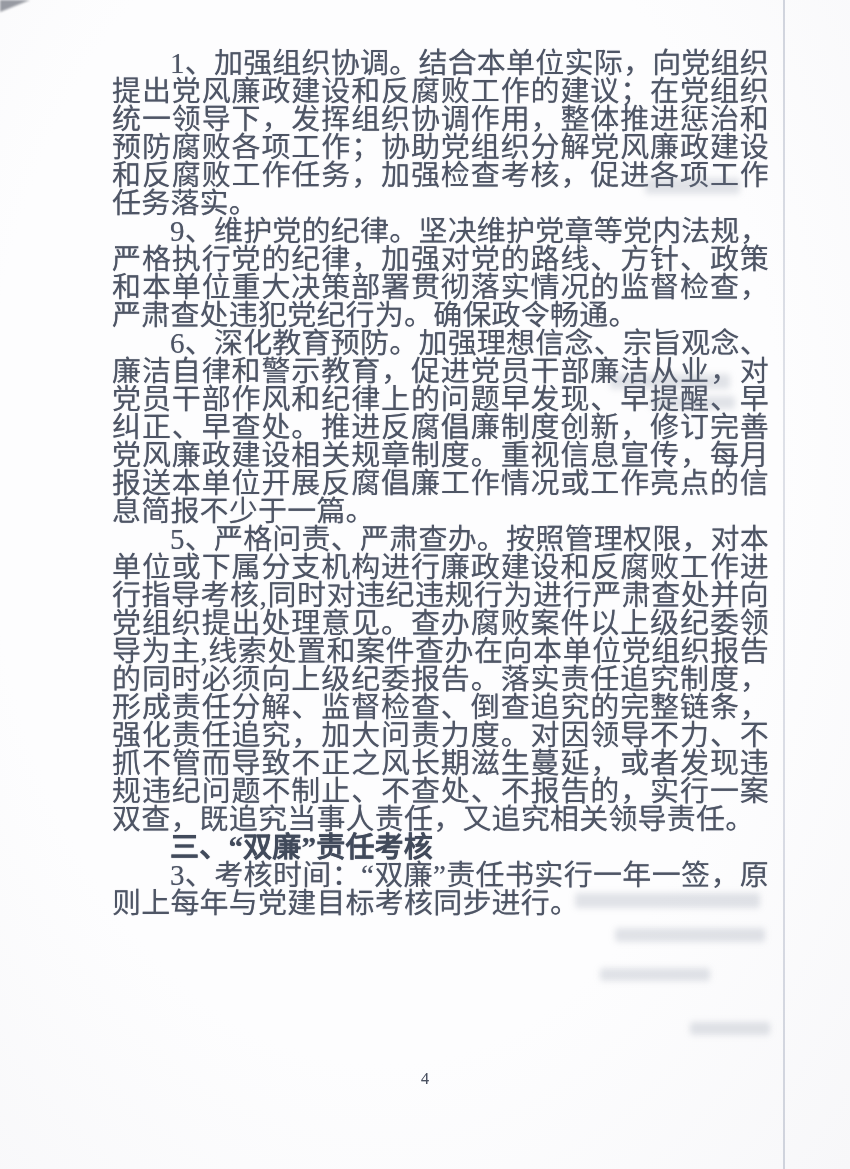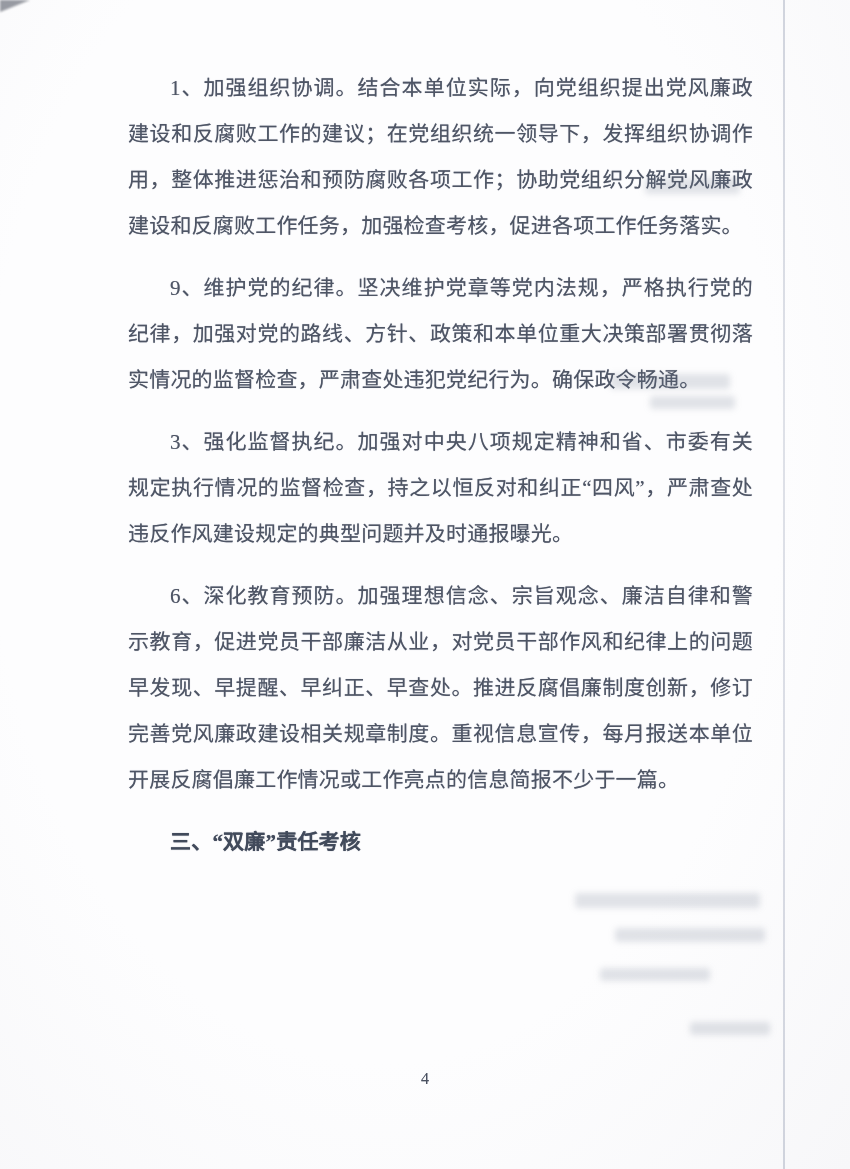--- a/index.html
+++ b/index.html
@@ -13,25 +13,25 @@
     width: 850px; height: 1169px;
     overflow: hidden;
     background: radial-gradient(ellipse at 45% 40%, #fdfdfe 60%, #f7f7f9 100%);
   }
   
   .content {
     position: absolute;
     left: 112px; top: 49px; width: 657px;
   }
   .content p {
-    margin: 16px;
+    margin: 0;
     text-indent: 2em;
     text-align: justify;
-    font-size: 21px;
-    line-height: 46px;
+    font-size: 29px;
+    line-height: 28px;
     letter-spacing: 0.2px;
     color: #4e5565;
     text-shadow: 0 0 0.7px rgba(88, 96, 115, 0.65);
   }
   .content p.heading {
     font-weight: 700;
     color: #414a5b;
     text-shadow: 0 0 0.8px rgba(55, 63, 82, 0.8);
   }
   
@@ -77,23 +77,24 @@
 </head>
 <body>
 
 <div class="page">
 
   <div class="corner-mark"></div>
 
   <div class="content">
     <p>1、加强组织协调。结合本单位实际，向党组织提出党风廉政建设和反腐败工作的建议；在党组织统一领导下，发挥组织协调作用，整体推进惩治和预防腐败各项工作；协助党组织分解党风廉政建设和反腐败工作任务，加强检查考核，促进各项工作任务落实。</p>
     <p>9、维护党的纪律。坚决维护党章等党内法规，严格执行党的纪律，加强对党的路线、方针、政策和本单位重大决策部署贯彻落实情况的监督检查，严肃查处违犯党纪行为。确保政令畅通。</p>
-    <p>3、强化监督执纪。加强对中央八项规定精神和省、市委有关规定执行情况的监督检查，持之以恒反对和纠正“四风”，严肃查处违反作风建设规定的典型问题并及时通报曝光。</p>
     <p>6、深化教育预防。加强理想信念、宗旨观念、廉洁自律和警示教育，促进党员干部廉洁从业，对党员干部作风和纪律上的问题早发现、早提醒、早纠正、早查处。推进反腐倡廉制度创新，修订完善党风廉政建设相关规章制度。重视信息宣传，每月报送本单位开展反腐倡廉工作情况或工作亮点的信息简报不少于一篇。</p>
+    <p>5、严格问责、严肃查办。按照管理权限，对本单位或下属分支机构进行廉政建设和反腐败工作进行指导考核,同时对违纪违规行为进行严肃查处并向党组织提出处理意见。查办腐败案件以上级纪委领导为主,线索处置和案件查办在向本单位党组织报告的同时必须向上级纪委报告。落实责任追究制度，形成责任分解、监督检查、倒查追究的完整链条，强化责任追究，加大问责力度。对因领导不力、不抓不管而导致不正之风长期滋生蔓延，或者发现违规违纪问题不制止、不查处、不报告的，实行一案双查，既追究当事人责任，又追究相关领导责任。</p>
     <p class="heading">三、“双廉”责任考核</p>
+    <p>3、考核时间：“双廉”责任书实行一年一签，原则上每年与党建目标考核同步进行。</p>
   </div>
 
   <div class="smudge s1"></div>
   <div class="smudge s2"></div>
   <div class="smudge s3"></div>
   <div class="smudge s4"></div>
   <div class="smudge s5"></div>
   <div class="smudge s6"></div>
   <div class="smudge s7"></div>
 

